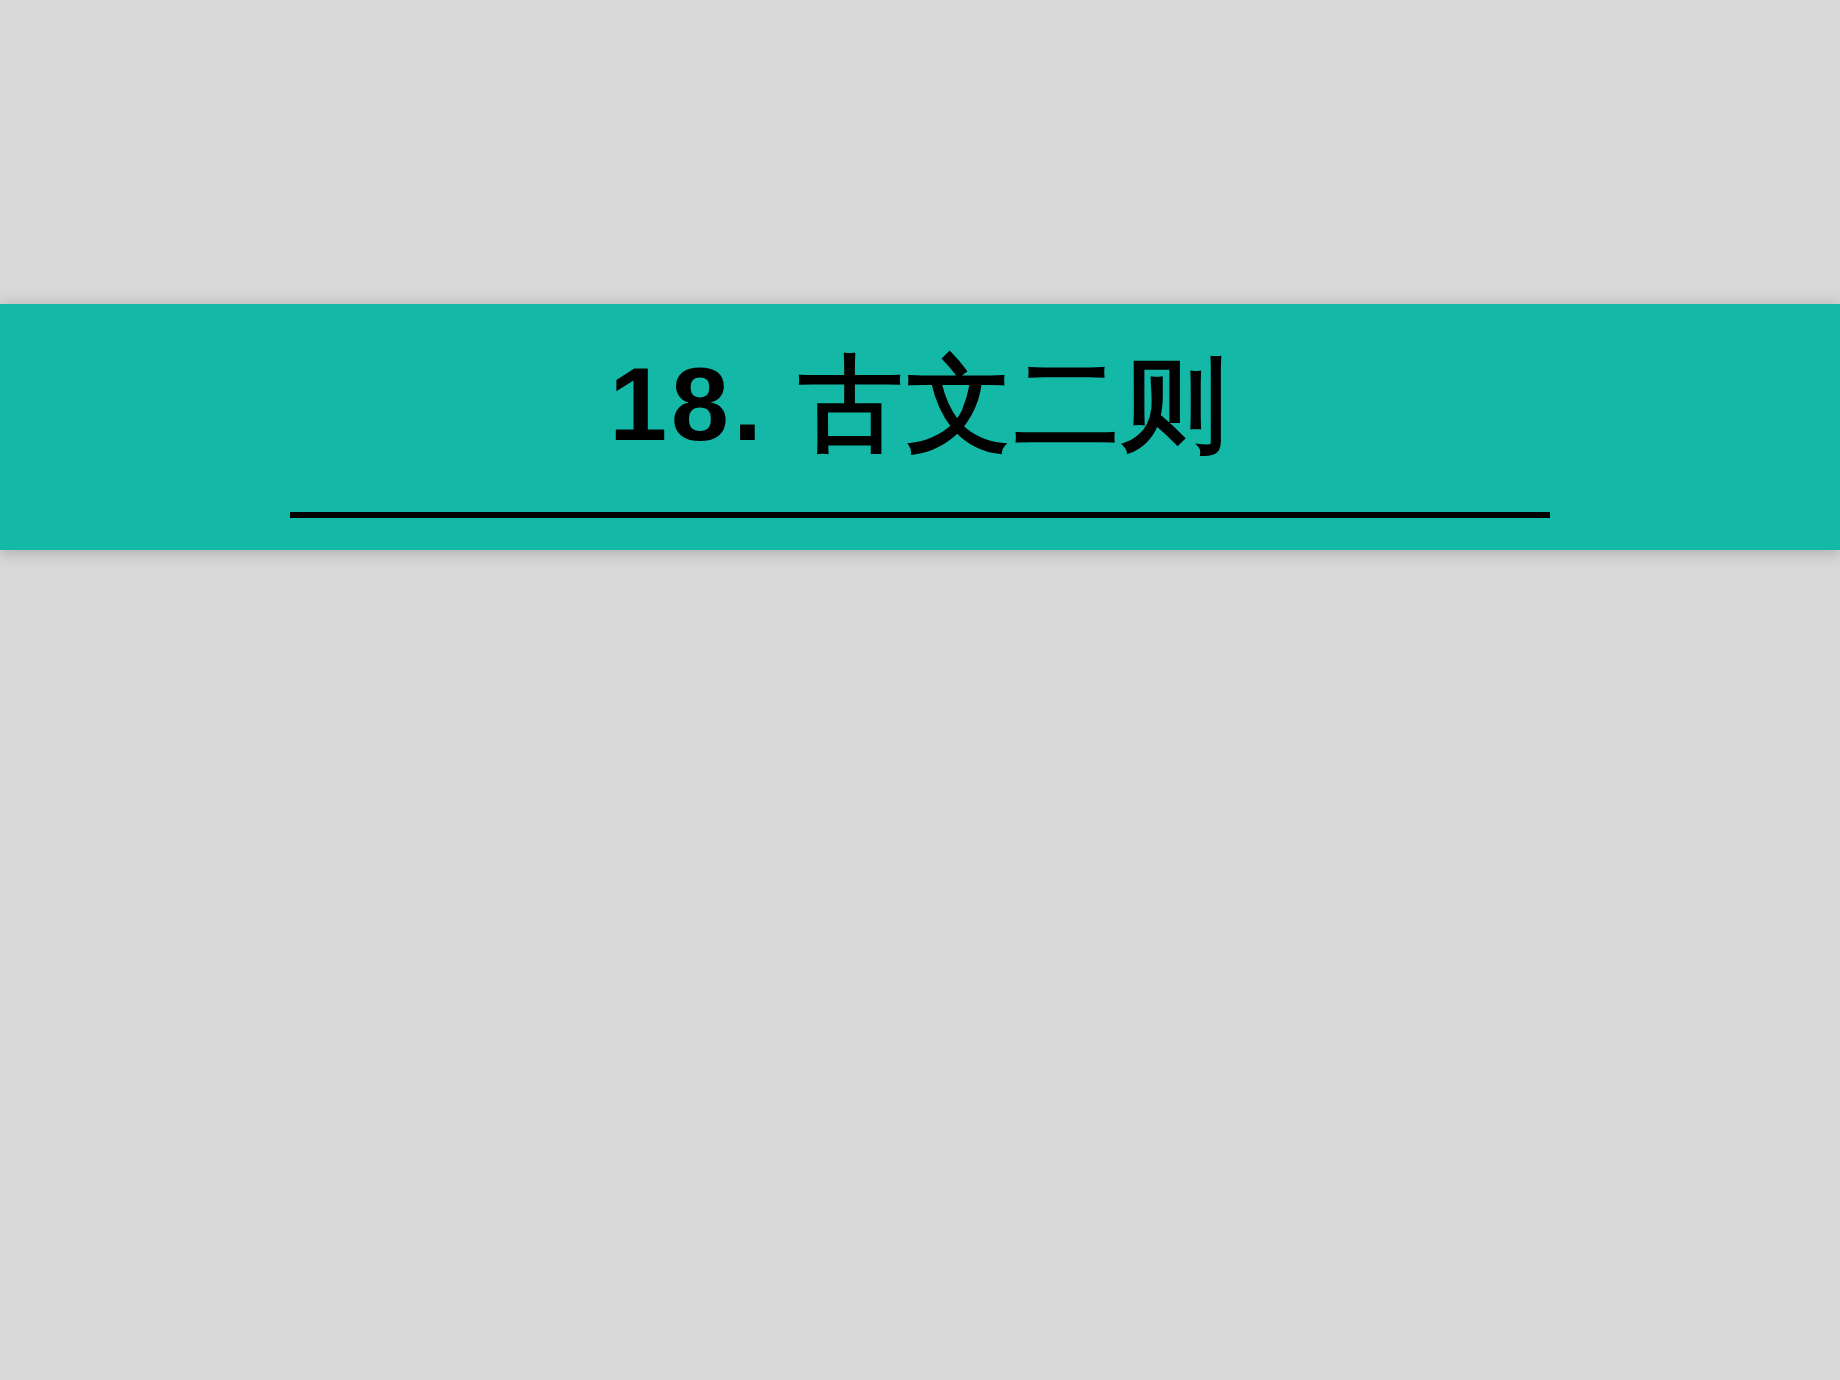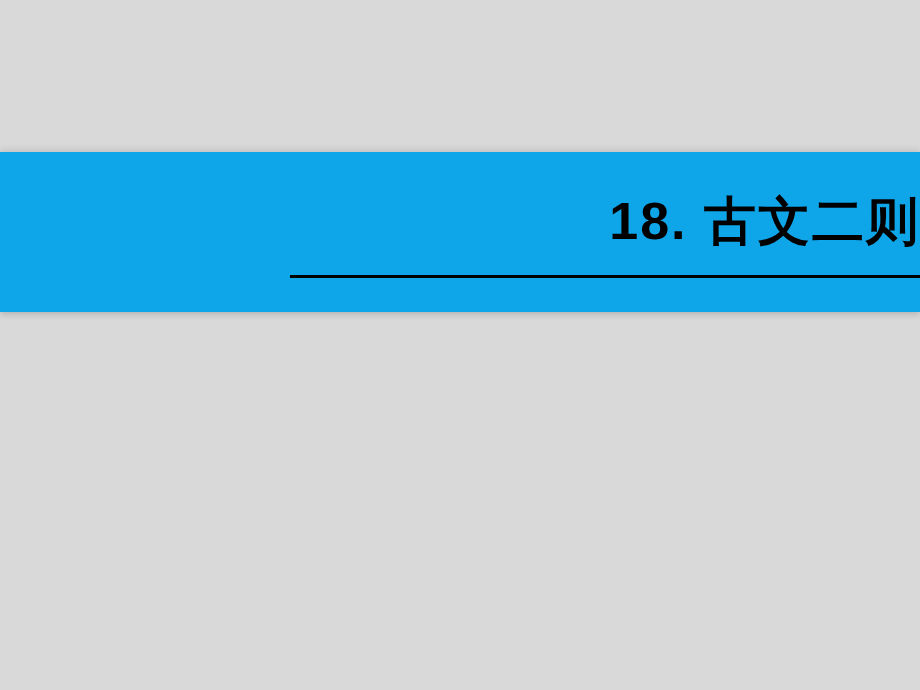--- a/index.html
+++ b/index.html
@@ -13,26 +13,26 @@
       background: #d9d9d9;
       position: relative;
       overflow: hidden;
       font-family: "Microsoft YaHei", "SimHei", sans-serif;
     }
     .title-band {
       position: absolute;
       top: 152px;
       left: 0;
       width: 920px;
-      height: 160px;
-      background: #0ea5e9;
+      height: 123px;
+      background: #14b8a6;
       box-shadow: 0 3px 6px rgba(0,0,0,0.15), 0 -3px 6px rgba(0,0,0,0.08);
       display: flex;
       flex-direction: column;
-      align-items: flex-end;
+      align-items: center;
       justify-content: center;
     }
     .title-text {
       font-size: 52px;
       font-weight: bold;
       color: #000;
       letter-spacing: 2px;
       text-align: center;
     }
     .underline {

